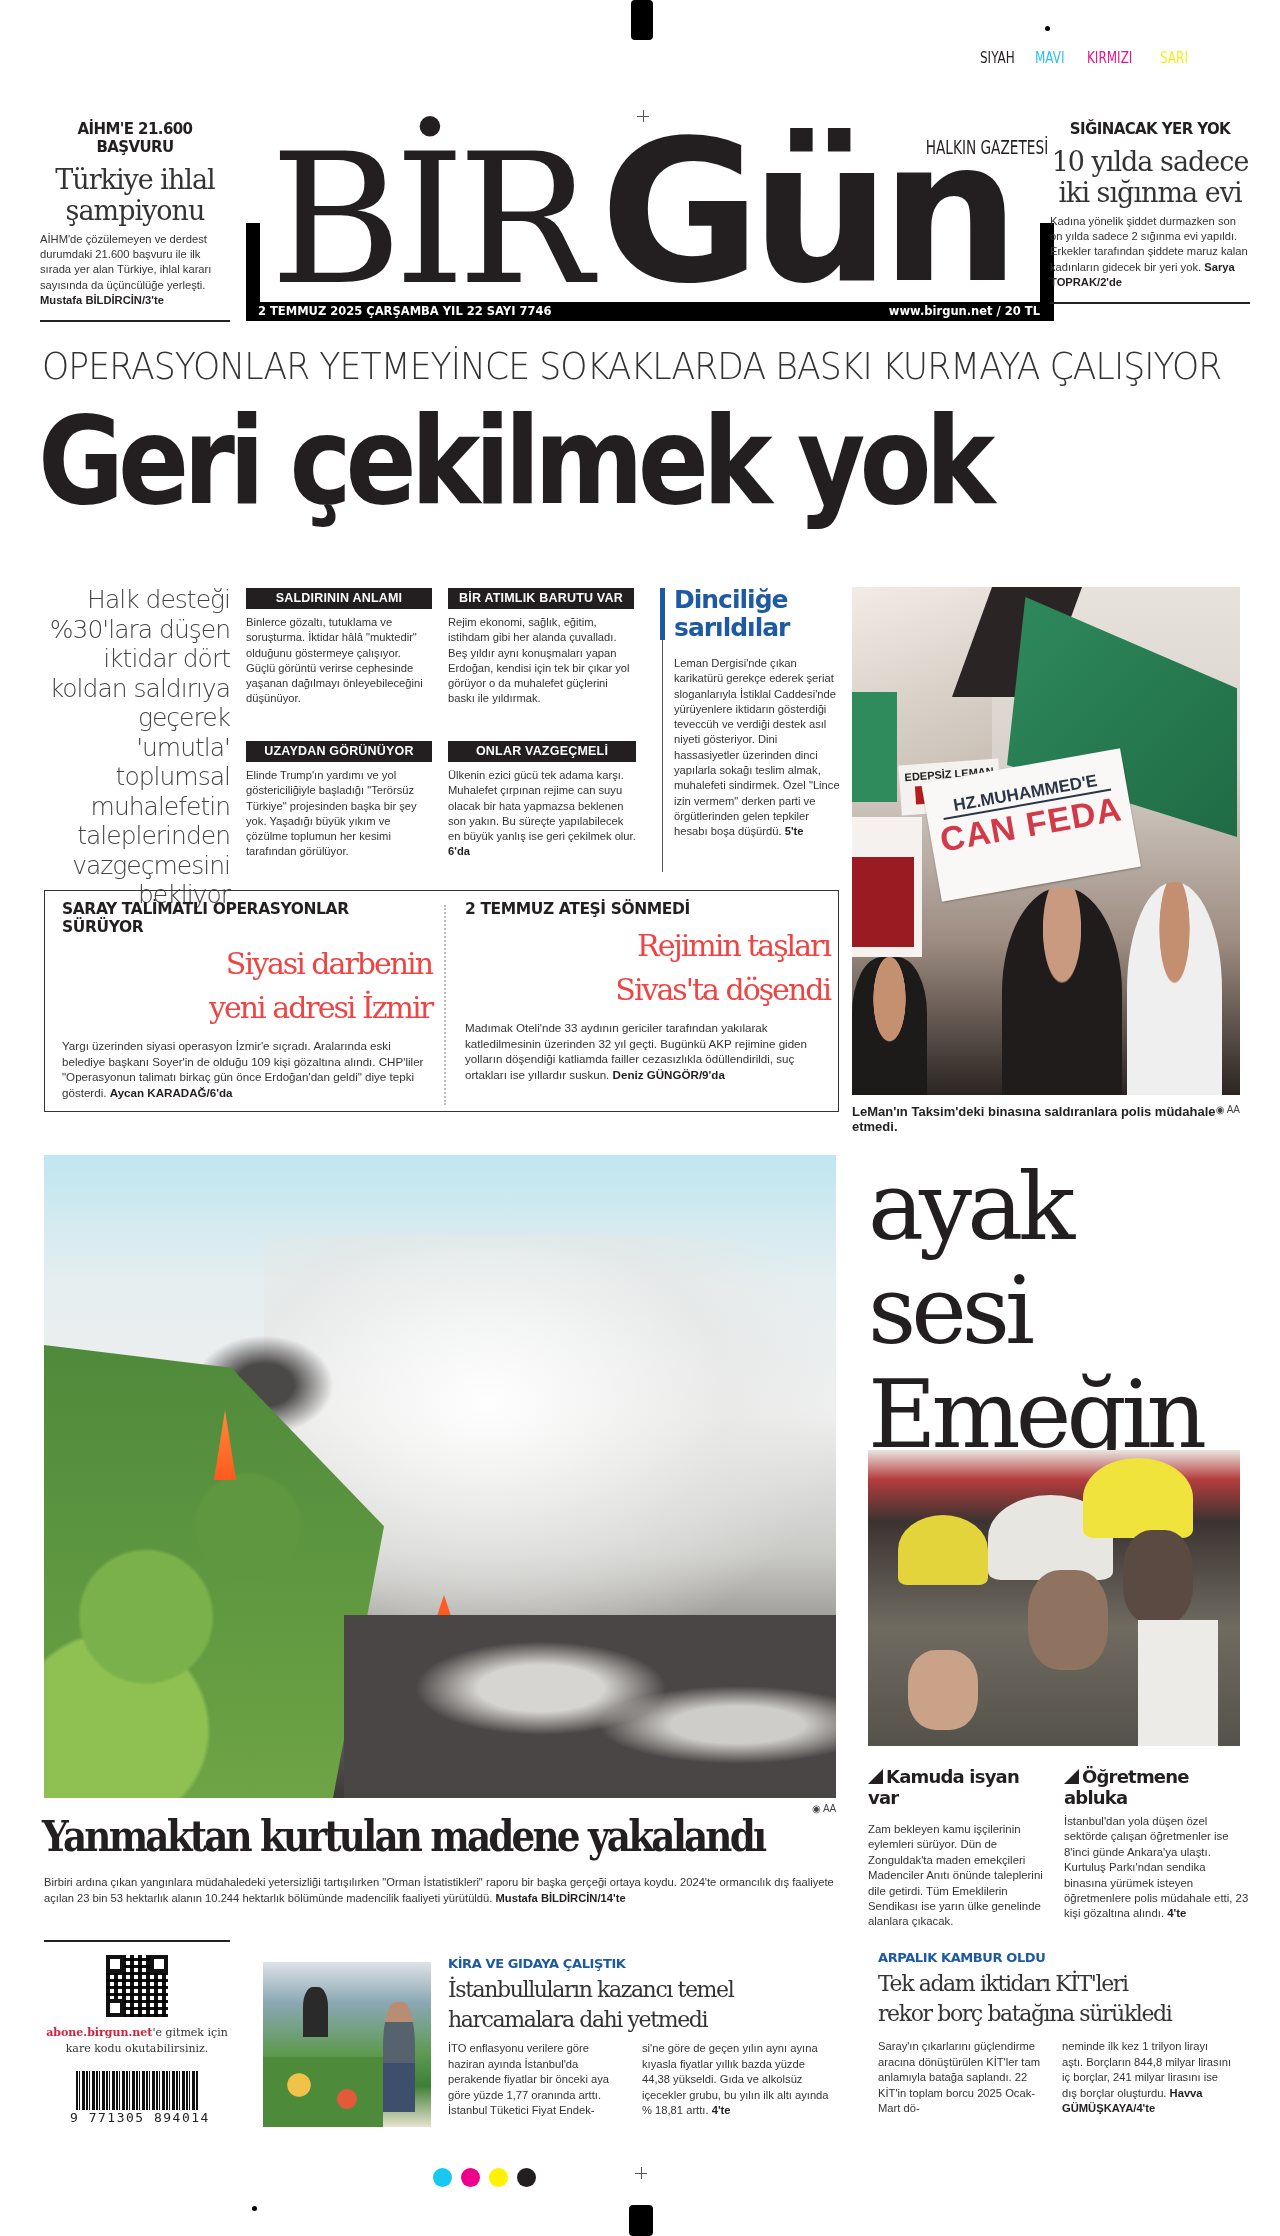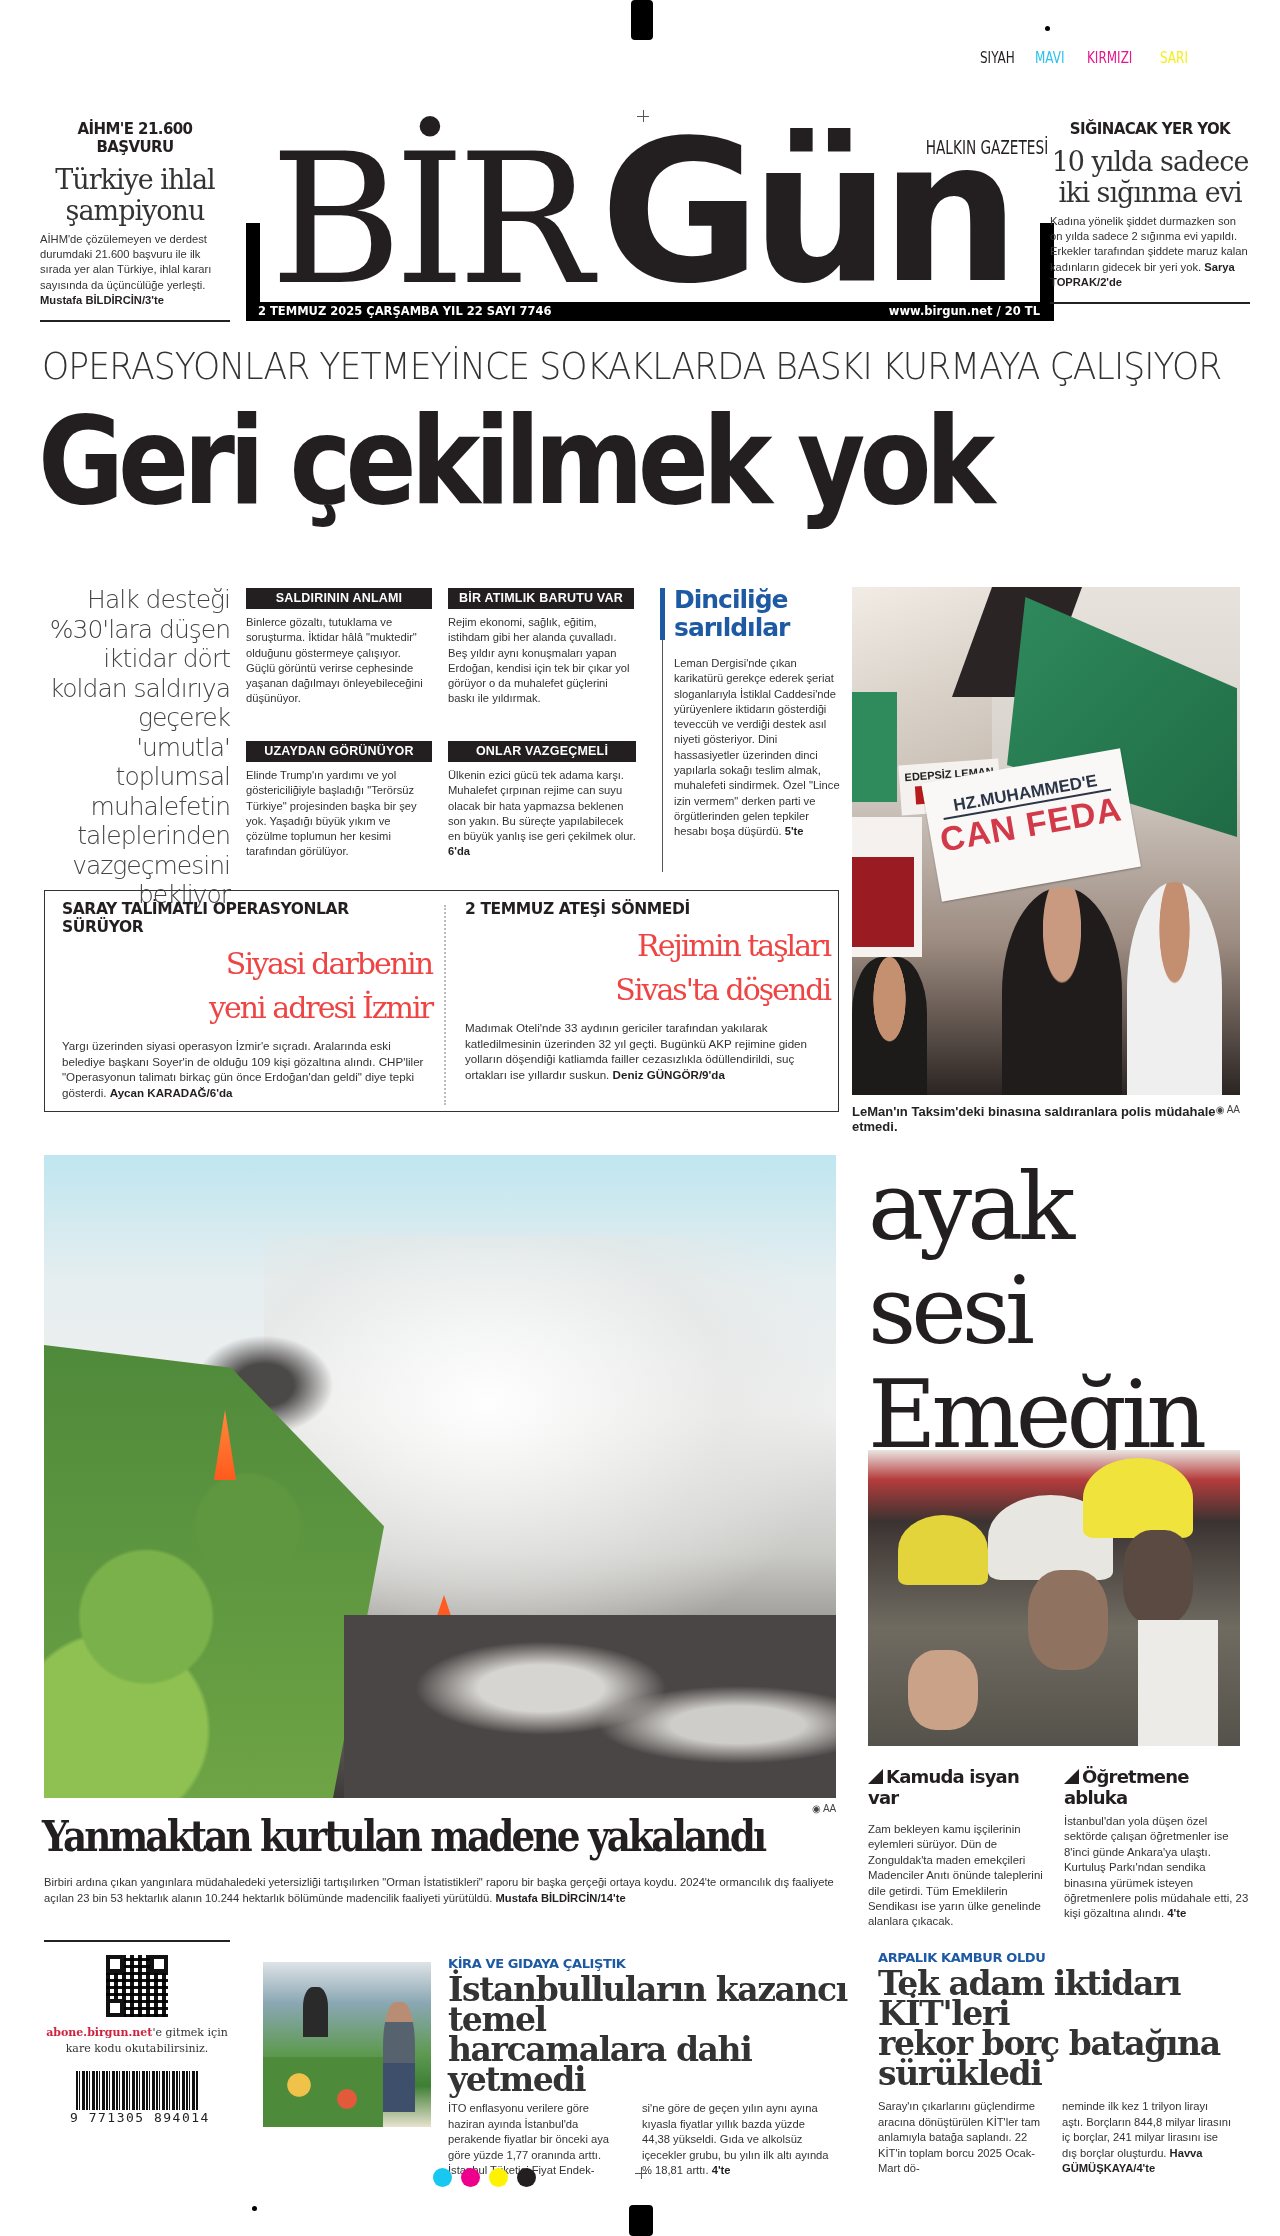--- a/index.html
+++ b/index.html
@@ -57,21 +57,21 @@
   .sub-body { font-size: 11.4px; line-height: 15.4px; color: #333; }
 
   .fire-head { font-family: "DejaVu Serif", serif; font-weight: bold; font-size: 42px; letter-spacing: -3.2px; color: #231f20; white-space: nowrap; transform: scaleX(0.89); transform-origin: left; }
   .fire-body { font-size: 11.2px; line-height: 16px; color: #333; }
 
   .qr-text { font-family: "DejaVu Serif", serif; font-size: 11px; line-height: 16px; text-align: center; color: #333; }
   .qr-text .link { color: #d0213e; font-weight: bold; }
   .barcode-num { font-family: "DejaVu Sans Mono", monospace; font-size: 13px; letter-spacing: 1.5px; color: #222; }
 
   .blue-kick { font-family: "DejaVu Sans", sans-serif; font-weight: bold; font-size: 13px; color: #1d5aa3; letter-spacing: -0.4px; }
-  .bot-head { font-family: "DejaVu Serif", serif; font-size: 33px; line-height: 30px; letter-spacing: -1.4px; color: #333; font-weight: 700; }
+  .bot-head { font-family: "DejaVu Serif", serif; font-size: 22px; line-height: 30px; letter-spacing: -1.4px; color: #333; font-weight: 400; }
   .bot-body { font-size: 11.2px; line-height: 15.6px; color: #333; }
   b.ref { color: #231f20; }
 </style>
 </head>
 <body>
 
 <div class="abs reg-bar" style="left:631px;top:0;width:22px;height:40px;"></div>
 <div class="abs reg-dot" style="left:1045px;top:26px;"></div>
 <div class="abs crosshair" style="left:637px;top:110px;"></div>
 <div class="abs" style="left:980px;top:49px;width:240px;height:20px;">

